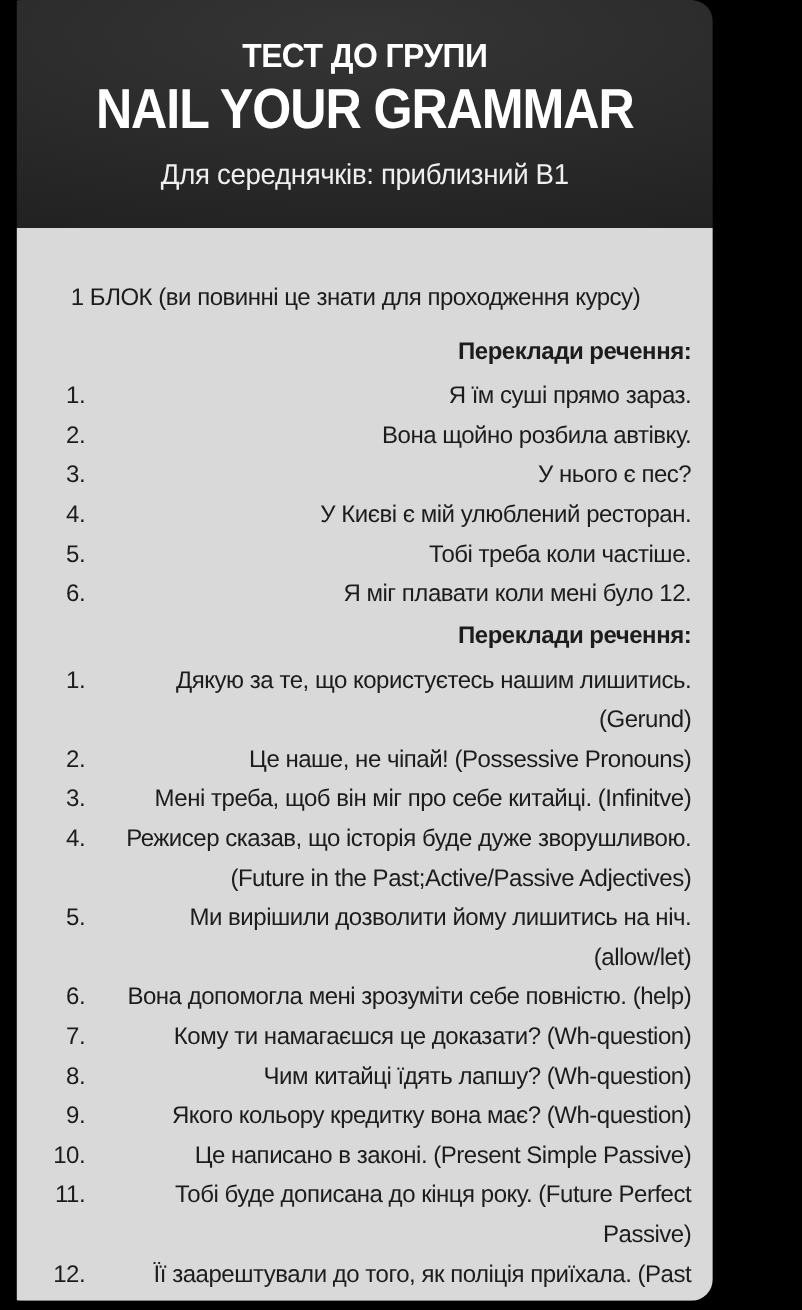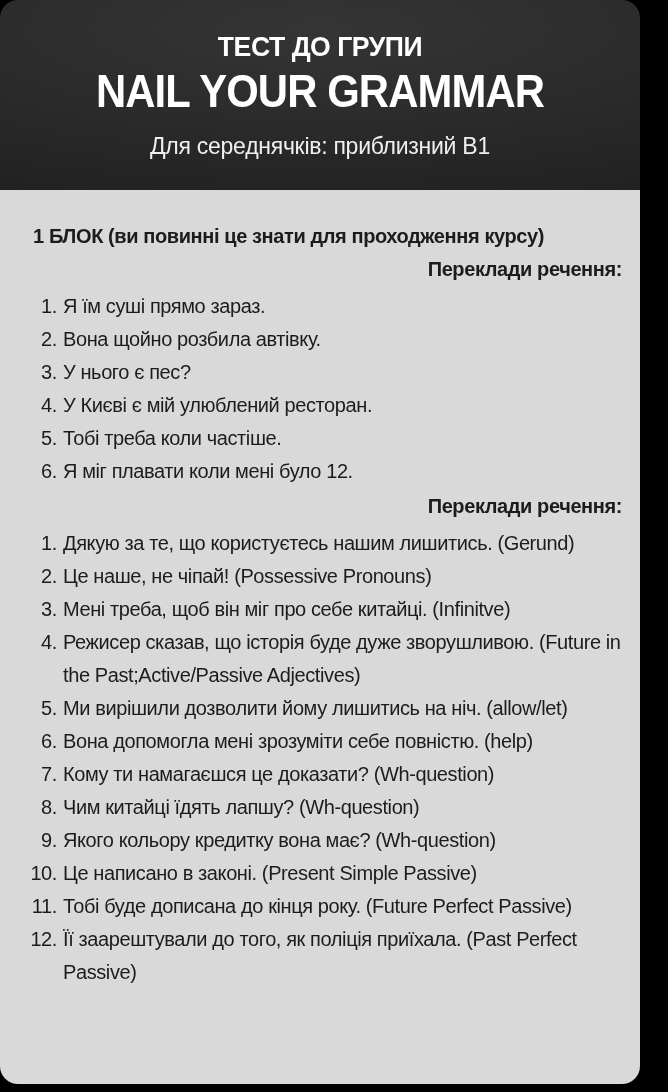--- a/index.html
+++ b/index.html
@@ -7,24 +7,25 @@
     padding: 0;
     width: 668px;
     height: 1092px;
     background: #000000;
     overflow: hidden;
     font-family: "Liberation Sans", "DejaVu Sans", sans-serif;
   }
   .card {
     position: absolute;
     top: 0; left: 0;
-    width: 640px;
+    width: 580px;
     height: 1084px;
     border-radius: 18px;
     overflow: hidden;
+    padding-left: 14px;
   }
   
   .header {
     height: 190px;
     background: radial-gradient(ellipse 140% 120% at 50% 15%, #353535 0%, #2a2a2a 45%, #1c1c1c 100%);
     color: #ffffff;
     text-align: center;
     box-sizing: border-box;
     padding-top: 30px;
   }
@@ -59,35 +60,36 @@
     background: #d9d9d9;
     height: 894px;
     box-sizing: border-box;
     padding: 30px 18px 0 33px;
     color: #1c1c1c;
     font-size: 20px;
     letter-spacing: -0.4px;
     line-height: 33px;
   }
   .block-heading {
-    font-weight: bold;
-    margin: 0;
+    font-weight: normal;
+    margin: 12px;
     line-height: 33px;
   }
   .block-subheading {
     font-weight: bold;
     margin: 0 0 4px 0;
     line-height: 33px;
     text-align: right;
   }
   ol.sentence-list {
     list-style: none;
     counter-reset: item;
     margin: 0 0 2px 0;
     padding: 0;
+    text-align: right;
   }
   ol.sentence-list li {
     counter-increment: item;
     position: relative;
     padding-left: 30px;
     line-height: 33px;
   }
   ol.sentence-list li::before {
     content: counter(item) ".";
     position: absolute;

